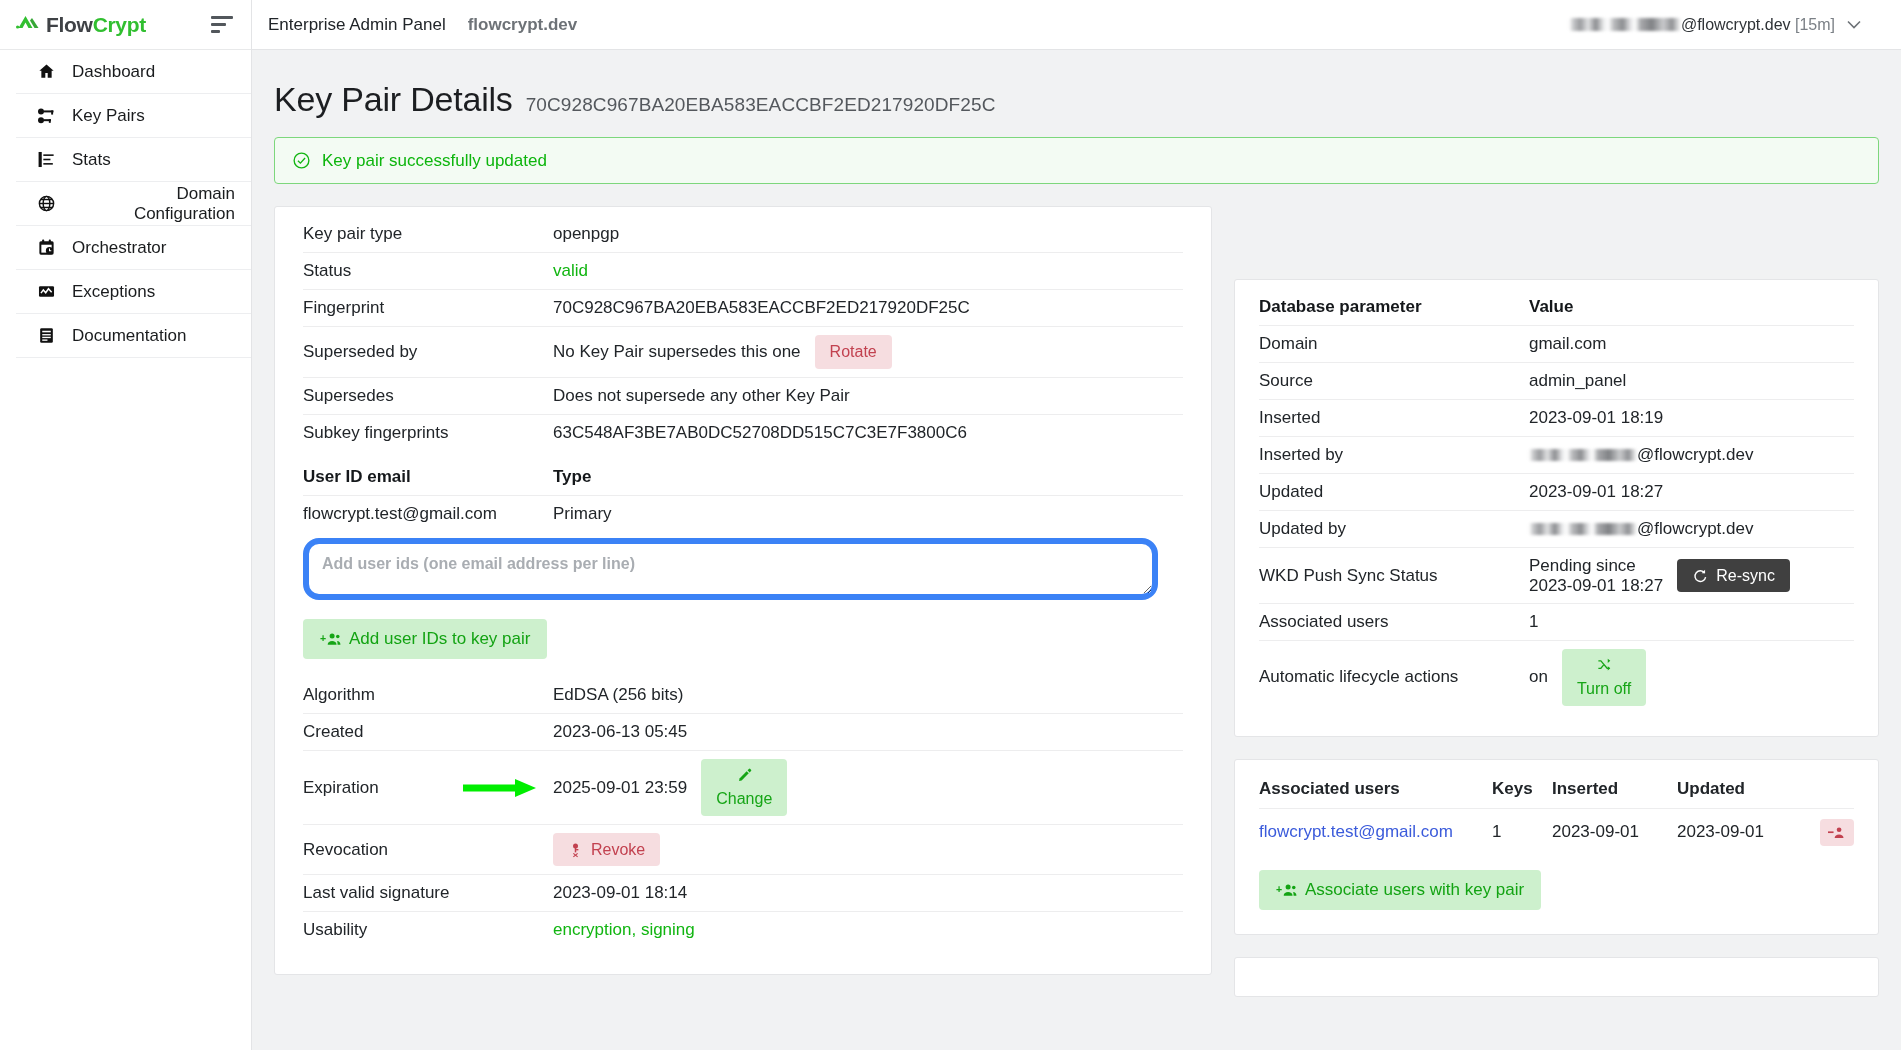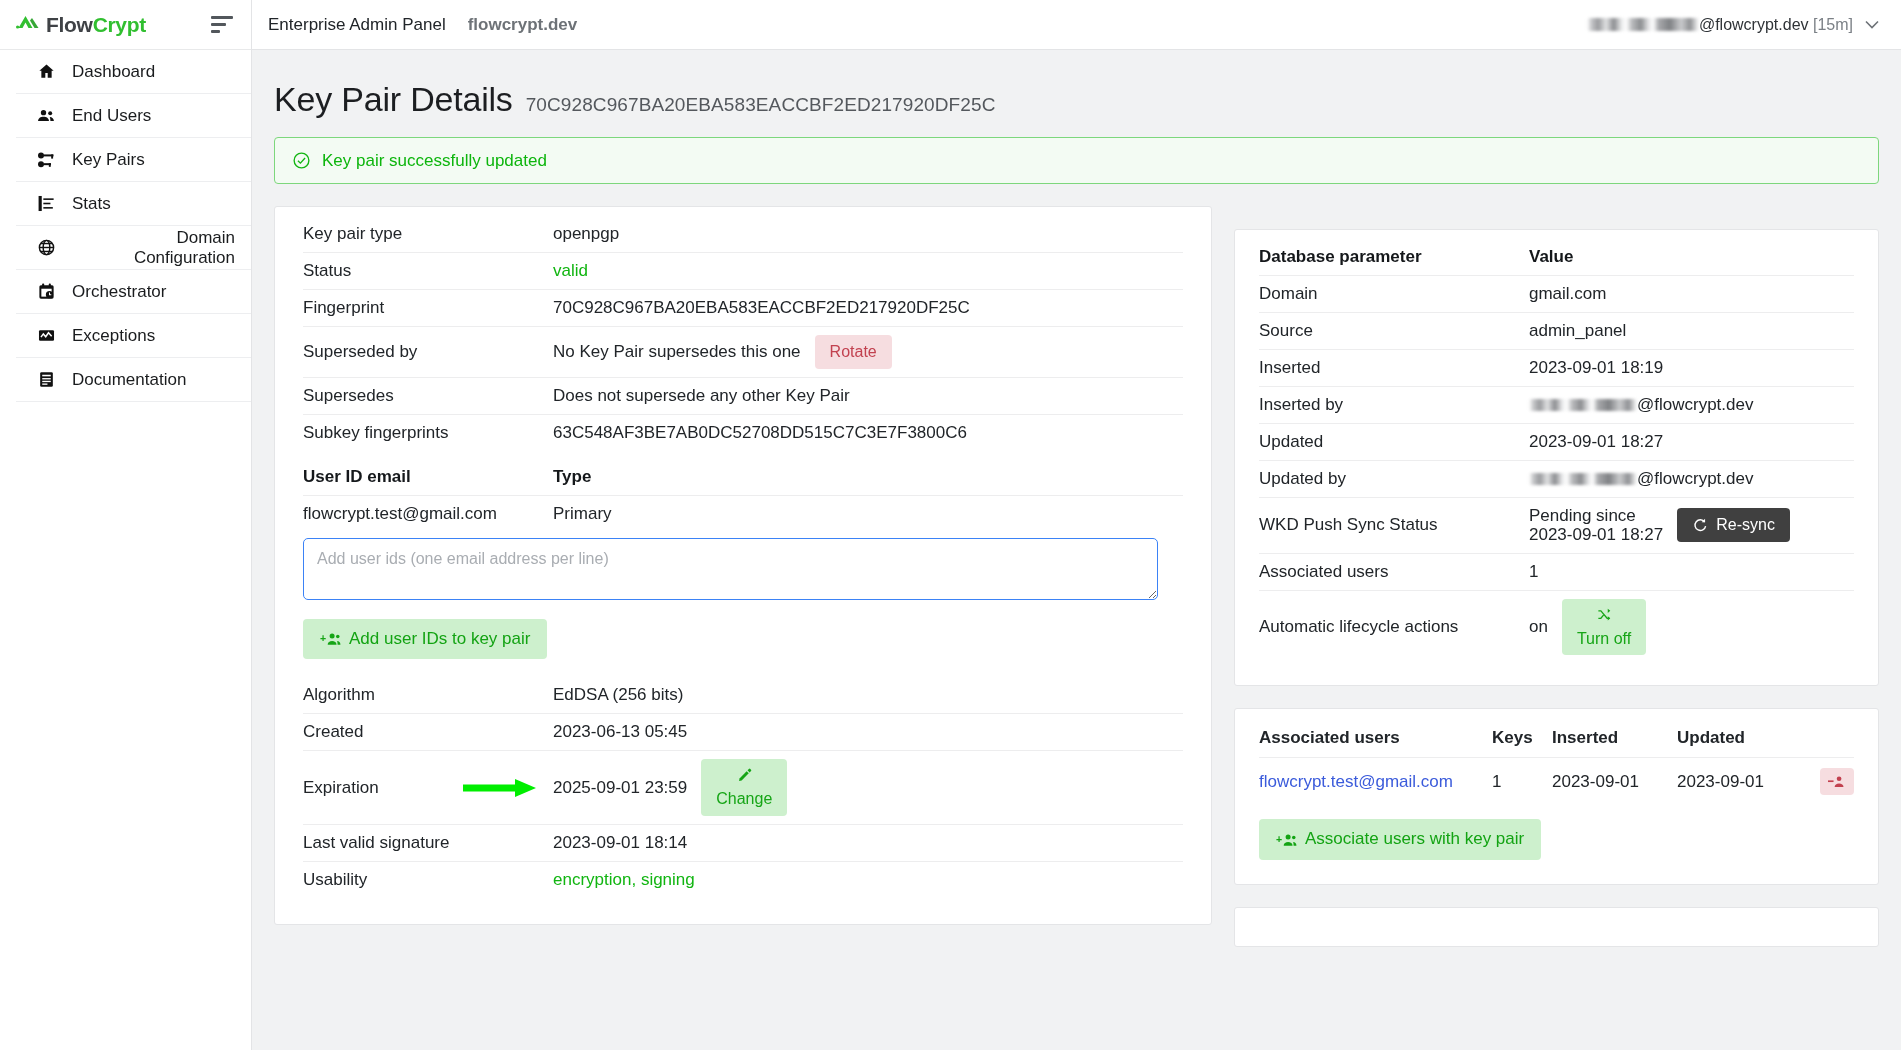--- a/index.html
+++ b/index.html
@@ -42,21 +42,21 @@
     border-bottom:1px solid #edeef0;
     color:#1a1c1e; font-size:17px; cursor:pointer; text-decoration:none;
   }
   .nav-ico { width:20px; height:20px; display:flex; align-items:center; justify-content:center; color:#111; flex:0 0 20px;}
   .nav-ico svg { display:block; }
 
   
   .main { flex:1; display:flex; flex-direction:column; min-width:0; }
   .topbar {
     height:50px; background:#fff; border-bottom:1px solid #e3e4e6;
-    display:flex; align-items:center; padding:0 22px 0 16px; gap:22px;
+    display:flex; align-items:center; padding:0 40px 0 16px; gap:22px;
   }
   .tb-title { font-size:17px; color:#212529; }
   .tb-sub { font-size:17px; color:#6d7277;font-weight:bold; }
   .tb-spacer { flex:1; }
   .tb-user { display:flex; align-items:center; gap:12px; font-size:16px; color:#3a3d41; cursor:pointer; }
   .redact {
     display:inline-block; width:112px; height:13px; vertical-align:-1px;
     border-radius:2px;
     background:
       linear-gradient(90deg,
@@ -118,24 +118,24 @@
   }
   .btn-red-soft { background:#f6dde0; color:#c2414f; }
   .btn-green-soft { background:#cdf0cd; color:#16a516;flex-direction:column; }
   .btn-green-solid { background:#404040; color:#ffffff; }
   .btn-green-big { background:#cdf0cd; color:#13a313; padding:11px 17px; font-size:17px; }
   .btn-icon-red { background:#f6dde0; color:#c2414f; padding:6px 8px; border-radius:4px; }
   .btn svg { display:block; }
 
   textarea.ta {
     width:100%; height:62px; resize:vertical;
-    border:1px solid #3b82f6; border-radius:5px;
+    border:6px solid #3b82f6; border-radius:16px;
     padding:11px 13px; font-size:16px;
     font-family:"Liberation Sans", sans-serif; color:#212529;
-    background:#fff; outline:none;
+    background:#fff; outline:none;font-weight:bold;
   }
   textarea.ta::placeholder { color:#a9adb2; }
   .ta-wrap { padding:6px 0 0 0; }
 
   .arrow-anno { position:relative; display:inline-block; width:78px; height:22px; vertical-align:middle; }
   .arrow-anno svg { position:absolute; left:0; top:0; }
 
   .hdr th { font-weight:bold; color:#15181b; border-bottom:1px solid #ededee; padding-bottom:9px; }
 
   table.users { width:100%; border-collapse:collapse; font-size:17px; }
@@ -173,31 +173,20 @@
     </div>
 
     <nav class="nav">
       <a class="nav-item">
         <span class="nav-ico">
           <svg width="19" height="19" viewBox="0 0 24 24" fill="#111">
               <path d="M12 3 L21 11 h-2.5 v9 h-5 v-6 h-3 v6 h-5 v-9 H3 Z"></path>
             </svg>
         </span>
         <span>Dashboard</span>
-      </a>
-      <a class="nav-item">
-        <span class="nav-ico">
-          <svg width="20" height="20" viewBox="0 0 24 24" fill="#111">
-              <circle cx="9" cy="8" r="3.2"></circle>
-              <circle cx="17" cy="8.6" r="2.4"></circle>
-              <path d="M2.5 18c0-3.4 3-5.2 6.5-5.2s6.5 1.8 6.5 5.2z"></path>
-              <path d="M16.5 13.2c2.8.2 5 1.9 5 4.8h-4.2c0-1.8-.3-3.4-0.8-4.8z"></path>
-            </svg>
-        </span>
-        <span>End Users</span>
       </a>
       <a class="nav-item">
         <span class="nav-ico">
           <svg width="20" height="20" viewBox="0 0 24 24" fill="#111">
               <circle cx="6" cy="6.5" r="3.6"></circle>
               <rect x="9" y="5.3" width="12" height="2.4"></rect>
               <rect x="18.2" y="5.3" width="2.3" height="5"></rect>
               <circle cx="6" cy="17" r="3.6"></circle>
               <rect x="9" y="15.8" width="9" height="2.4"></rect>
               <rect x="15.4" y="15.8" width="2.3" height="4.4"></rect>
@@ -398,20 +387,36 @@
                     <button class="btn btn-green-soft">
                       <span>
                         <svg width="15" height="15" viewBox="0 0 24 24" fill="#16a516">
                               <path d="M4 18.2 L15.4 6.7 l3.4 3.4 L7.4 21.6 L3.3 22.4 Z"></path>
                               <path d="M16.8 5.3 L19 3.1 a1.6 1.6 0 0 1 2.3 0 l1.1 1.1 a1.6 1.6 0 0 1 0 2.3 l-2.2 2.2 Z"></path>
                             </svg>
                       </span>
                       <span>Change</span>
                     </button>
                   </span>
+                </td>
+              </tr>
+              <tr class="tall">
+                <td class="k">Revocation</td>
+                <td class="v">
+                  <button class="btn btn-red-soft">
+                    <span>
+                      <svg width="15" height="16" viewBox="0 0 24 24" fill="#c2414f">
+                        <circle cx="12" cy="5.6" r="4"></circle>
+                        <rect x="10.8" y="8.8" width="2.4" height="7"></rect>
+                        <rect x="13" y="10.4" width="3.6" height="2.2"></rect>
+                        <path d="M8.6 17.4 L15.4 23 M15.4 17.4 L8.6 23" stroke="#c2414f" stroke-width="1.9" fill="none"></path>
+                      </svg>
+                    </span>
+                    <span>Revoke</span>
+                  </button>
                 </td>
               </tr>
               <tr>
                 <td class="k">Last valid signature</td>
                 <td class="v">2023-09-01 18:14</td>
               </tr>
               <tr>
                 <td class="k">Usability</td>
                 <td class="v green">encryption, signing</td>
               </tr>

